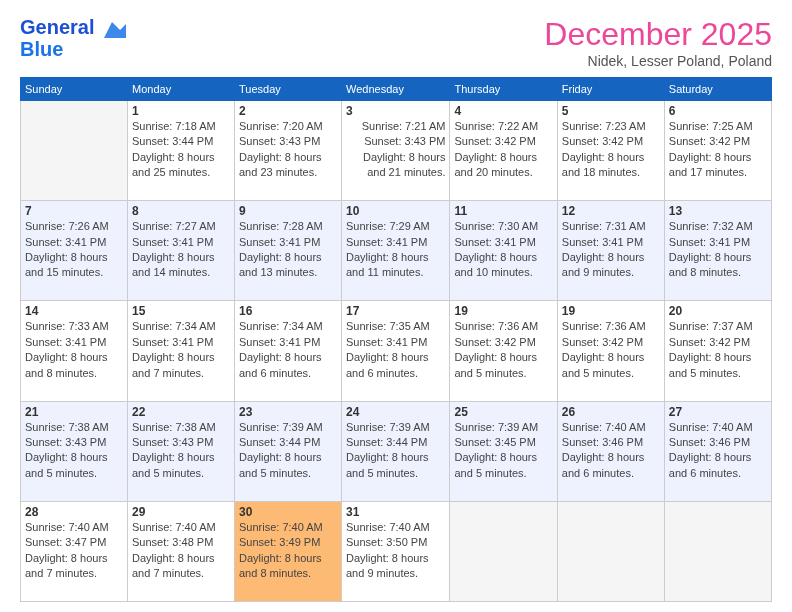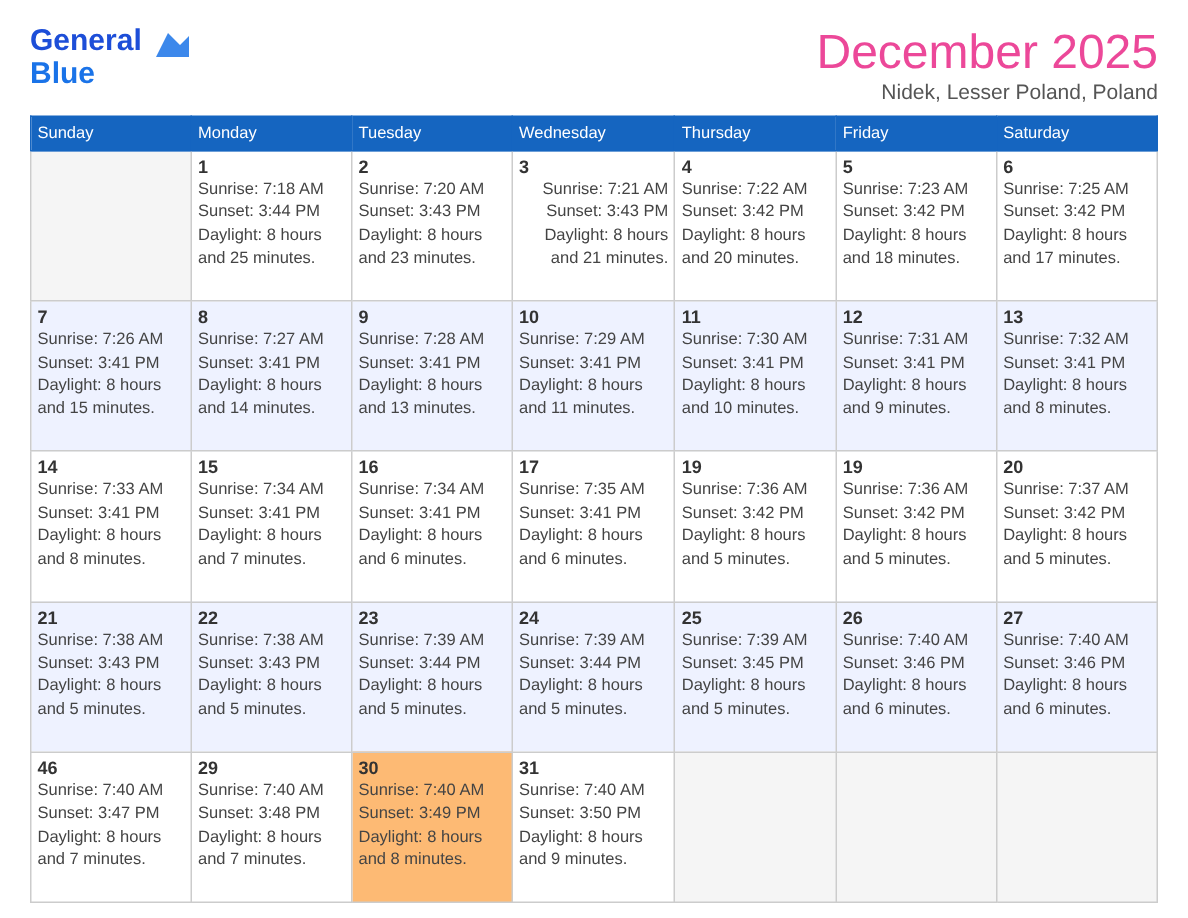--- a/index.html
+++ b/index.html
@@ -312,21 +312,21 @@
           <td style="background-color: rgb(238, 242, 255);">
             <span class="day-number">27</span>
             <div class="day-info" style="white-space: pre-line;">Sunrise: 7:40 AM
 Sunset: 3:46 PM
 Daylight: 8 hours
 and 6 minutes.</div>
           </td>
         </tr>
         <tr>
           <td style="background-color: rgb(255, 255, 255);">
-            <span class="day-number">46</span>
+            <span class="day-number">28</span>
             <div class="day-info" style="white-space: pre-line;">Sunrise: 7:40 AM
 Sunset: 3:47 PM
 Daylight: 8 hours
 and 7 minutes.</div>
           </td>
           <td style="background-color: rgb(255, 255, 255);">
             <span class="day-number">29</span>
             <div class="day-info" style="white-space: pre-line;">Sunrise: 7:40 AM
 Sunset: 3:48 PM
 Daylight: 8 hours

